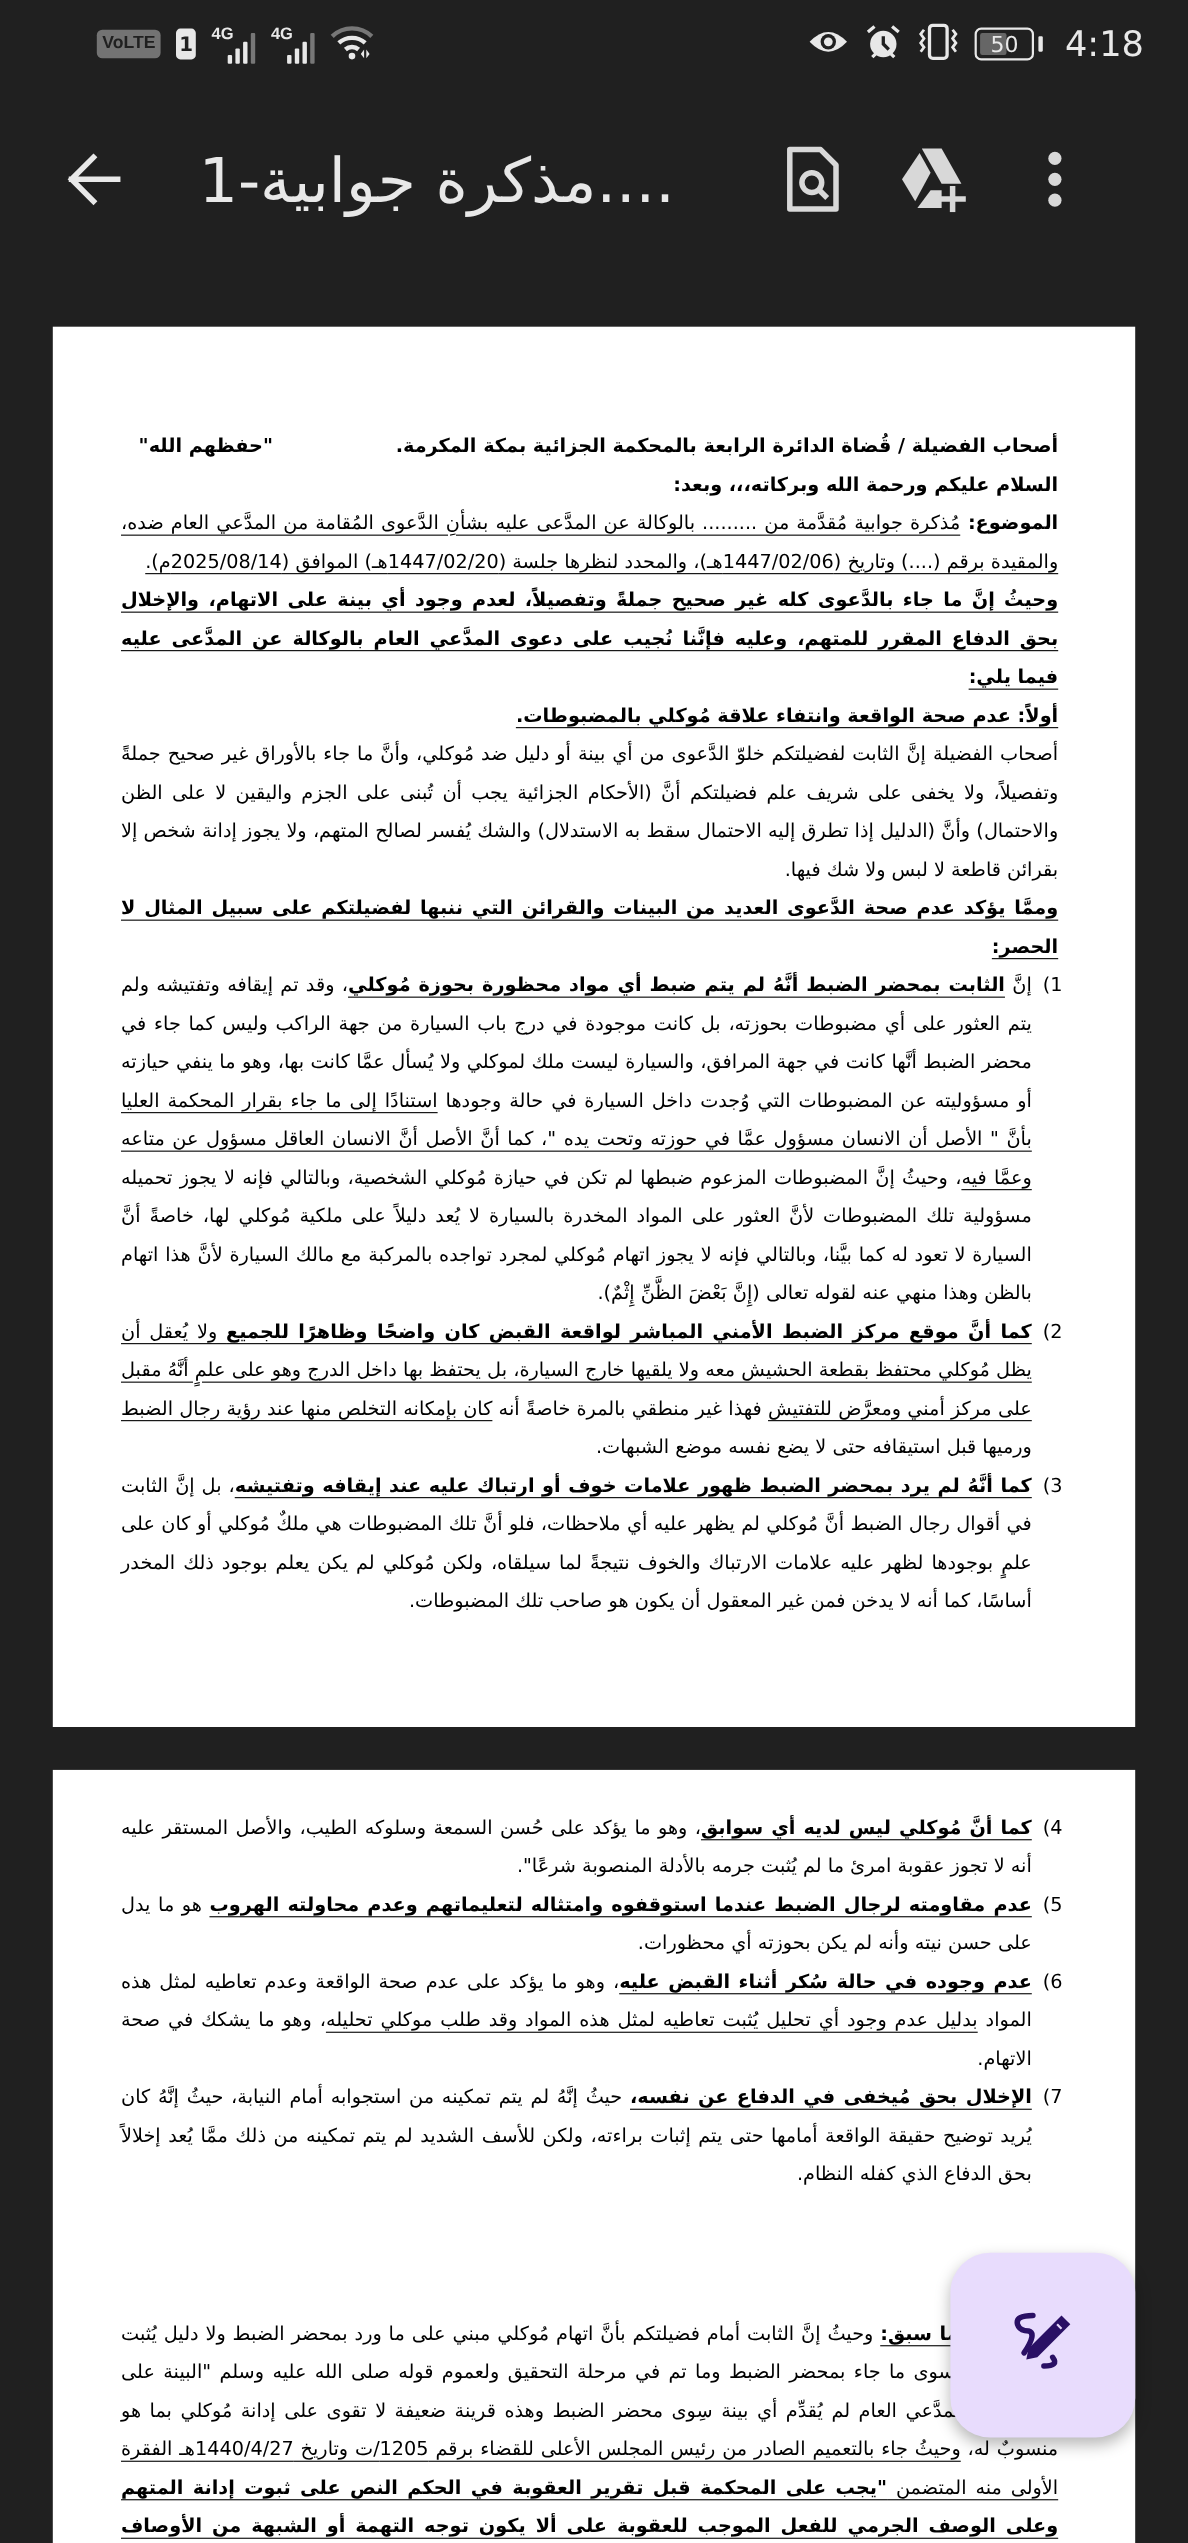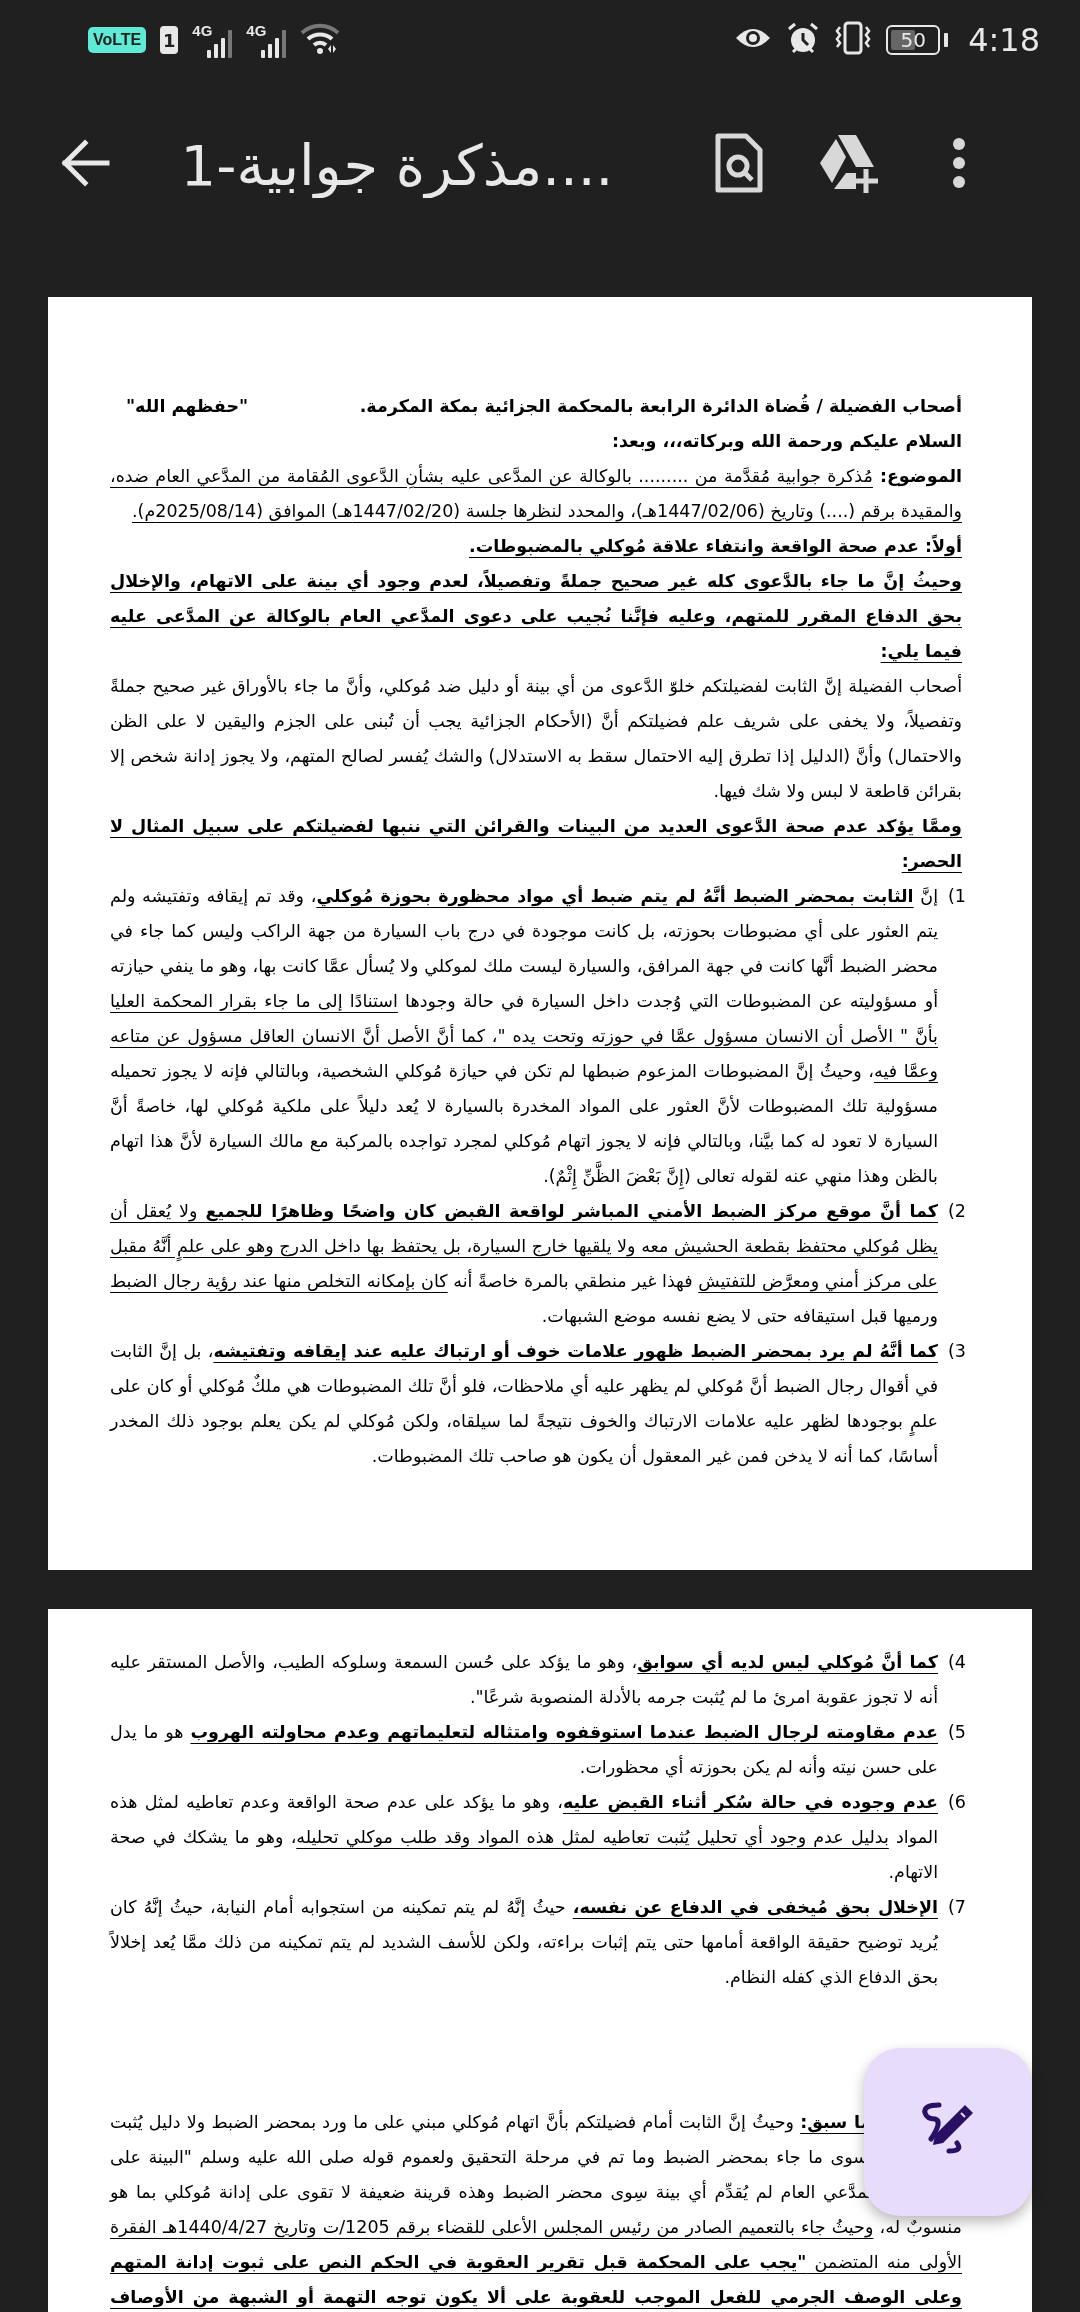--- a/index.html
+++ b/index.html
@@ -1,21 +1,21 @@
 <!DOCTYPE html>
 <html><head>
 <meta charset="utf-8">
 <style>
   * { box-sizing: border-box; margin: 0; padding: 0; }
   html, body { width: 1080px; height: 2312px; overflow: hidden; background: #202020; }
   body { position: relative; font-family: "DejaVu Sans", sans-serif; color: #fff; }
 
   .status-bar { position: absolute; top: 0; left: 0; width: 1080px; height: 80px; display: flex; align-items: center; justify-content: space-between; padding: 0 40px 0 88px; }
   .sb-left, .sb-right { display: flex; align-items: center; gap: 14px; }
-  .volte { background: #5eead4; color: #202020; font-weight: bold; font-size: 16px; padding: 4px 5px; border-radius: 5px; font-family: "Liberation Sans", sans-serif; }
+  .volte { background: #737373; color: #202020; font-weight: bold; font-size: 16px; padding: 4px 5px; border-radius: 5px; font-family: "Liberation Sans", sans-serif; }
   .sim { background: #e8e8e8; color: #202020; font-weight: bold; font-size: 18px; width: 18px; height: 28px; border-radius: 4px; display: flex; align-items: center; justify-content: center; }
   .signal { position: relative; width: 40px; height: 36px; }
   .signal .g { position: absolute; left: 0; top: 0; font-size: 15px; font-weight: bold; color: #e8e8e8; font-family: "Liberation Sans", sans-serif; }
   .signal .bars { position: absolute; right: 0; bottom: 0; display: flex; align-items: flex-end; gap: 3px; }
   .signal .bars span { width: 4px; background: #e8e8e8; border-radius: 1px; }
   .clock { font-size: 32px; color: #e8e8e8; font-family: "DejaVu Sans", sans-serif; margin-left: 6px; }
   .battery { width: 54px; height: 30px; border: 2px solid #e8e8e8; border-radius: 6px; position: relative; display: flex; align-items: center; justify-content: center; font-size: 20px; color: #e8e8e8; }
   .battery::before { content: ""; position: absolute; left: 3px; top: 3px; bottom: 3px; width: 24px; background: #666; border-radius: 2px; z-index: 0; }
   .battery span { position: relative; z-index: 1; text-align: right; }
   .battery-tip { width: 4px; height: 14px; background: #e8e8e8; border-radius: 1px; margin-left: -10px; }
@@ -144,22 +144,22 @@
 </div>
 
 <div class="page page1">
   <div class="doc">
     <div class="row-between b">
       <span>أصحاب الفضيلة / قُضاة الدائرة الرابعة بالمحكمة الجزائية بمكة المكرمة.</span>
       <span style="padding-left:16px">"حفظهم الله"</span>
     </div>
     <div class="b">السلام عليكم ورحمة الله وبركاته،،، وبعد:</div>
     <div><span class="b">الموضوع: </span><span class="u">مُذكرة جوابية مُقدَّمة من ......... بالوكالة عن المدَّعى عليه بشأنِ الدَّعوى المُقامة من المدَّعي العام ضده، والمقيدة برقم (....) وتاريخ (1447/02/06هـ)، والمحدد لنظرها جلسة (1447/02/20هـ) الموافق (2025/08/14م).</span></div>
+    <div class="b u">وحيثُ إنَّ ما جاء بالدَّعوى كله غير صحيح جملةً وتفصيلاً، لعدم وجود أي بينة على الاتهام، والإخلال بحق الدفاع المقرر للمتهم، وعليه فإنَّنا نُجيب على دعوى المدَّعي العام بالوكالة عن المدَّعى عليه فيما يلي:</div>
     <div class="b u">أولاً: عدم صحة الواقعة وانتفاء علاقة مُوكلي بالمضبوطات.</div>
-    <div class="b u">وحيثُ إنَّ ما جاء بالدَّعوى كله غير صحيح جملةً وتفصيلاً، لعدم وجود أي بينة على الاتهام، والإخلال بحق الدفاع المقرر للمتهم، وعليه فإنَّنا نُجيب على دعوى المدَّعي العام بالوكالة عن المدَّعى عليه فيما يلي:</div>
     <div>أصحاب الفضيلة إنَّ الثابت لفضيلتكم خلوّ الدَّعوى من أي بينة أو دليل ضد مُوكلي، وأنَّ ما جاء بالأوراق غير صحيح جملةً وتفصيلاً، ولا يخفى على شريف علم فضيلتكم أنَّ (الأحكام الجزائية يجب أن تُبنى على الجزم واليقين لا على الظن والاحتمال) وأنَّ (الدليل إذا تطرق إليه الاحتمال سقط به الاستدلال) والشك يُفسر لصالح المتهم، ولا يجوز إدانة شخص إلا بقرائن قاطعة لا لبس ولا شك فيها.</div>
     <div class="b u">وممَّا يؤكد عدم صحة الدَّعوى العديد من البينات والقرائن التي ننبها لفضيلتكم على سبيل المثال لا الحصر:</div>
 
     <div class="num-item">
       <span class="n">1)</span>
       <span>إنَّ </span><span class="b u">الثابت بمحضر الضبط أنَّهُ لم يتم ضبط أي مواد محظورة بحوزة مُوكلي</span><span>، وقد تم إيقافه وتفتيشه ولم يتم العثور على أي مضبوطات بحوزته، بل كانت موجودة في درج باب السيارة من جهة الراكب وليس كما جاء في محضر الضبط أنَّها كانت في جهة المرافق، والسيارة ليست ملك لموكلي ولا يُسأل عمَّا كانت بها، وهو ما ينفي حيازته أو مسؤوليته عن المضبوطات التي وُجدت داخل السيارة في حالة وجودها </span><span class="u">استنادًا إلى ما جاء بقرار المحكمة العليا بأنَّ " الأصل أن الانسان مسؤول عمَّا في حوزته وتحت يده "، كما أنَّ الأصل أنَّ الانسان العاقل مسؤول عن متاعه وعمَّا فيه</span><span>، وحيثُ إنَّ المضبوطات المزعوم ضبطها لم تكن في حيازة مُوكلي الشخصية، وبالتالي فإنه لا يجوز تحميله مسؤولية تلك المضبوطات لأنَّ العثور على المواد المخدرة بالسيارة لا يُعد دليلاً على ملكية مُوكلي لها، خاصةً أنَّ السيارة لا تعود له كما بيَّنا، وبالتالي فإنه لا يجوز اتهام مُوكلي لمجرد تواجده بالمركبة مع مالك السيارة لأنَّ هذا اتهام بالظن وهذا منهي عنه لقوله تعالى (إِنَّ بَعْضَ الظَّنِّ إِثْمٌ).</span>
     </div>
     <div class="num-item">
       <span class="n">2)</span>
       <span class="b u">كما أنَّ موقع مركز الضبط الأمني المباشر لواقعة القبض كان واضحًا وظاهرًا للجميع</span><span class="u"> ولا يُعقل أن يظل مُوكلي محتفظ بقطعة الحشيش معه ولا يلقيها خارج السيارة، بل يحتفظ بها داخل الدرج وهو على علمٍ أنَّهُ مقبل على مركز أمني ومعرَّض للتفتيش</span><span> فهذا غير منطقي بالمرة خاصةً أنه </span><span class="u">كان بإمكانه التخلص منها عند رؤية رجال الضبط</span><span> ورميها قبل استيقافه حتى لا يضع نفسه موضع الشبهات.</span>

